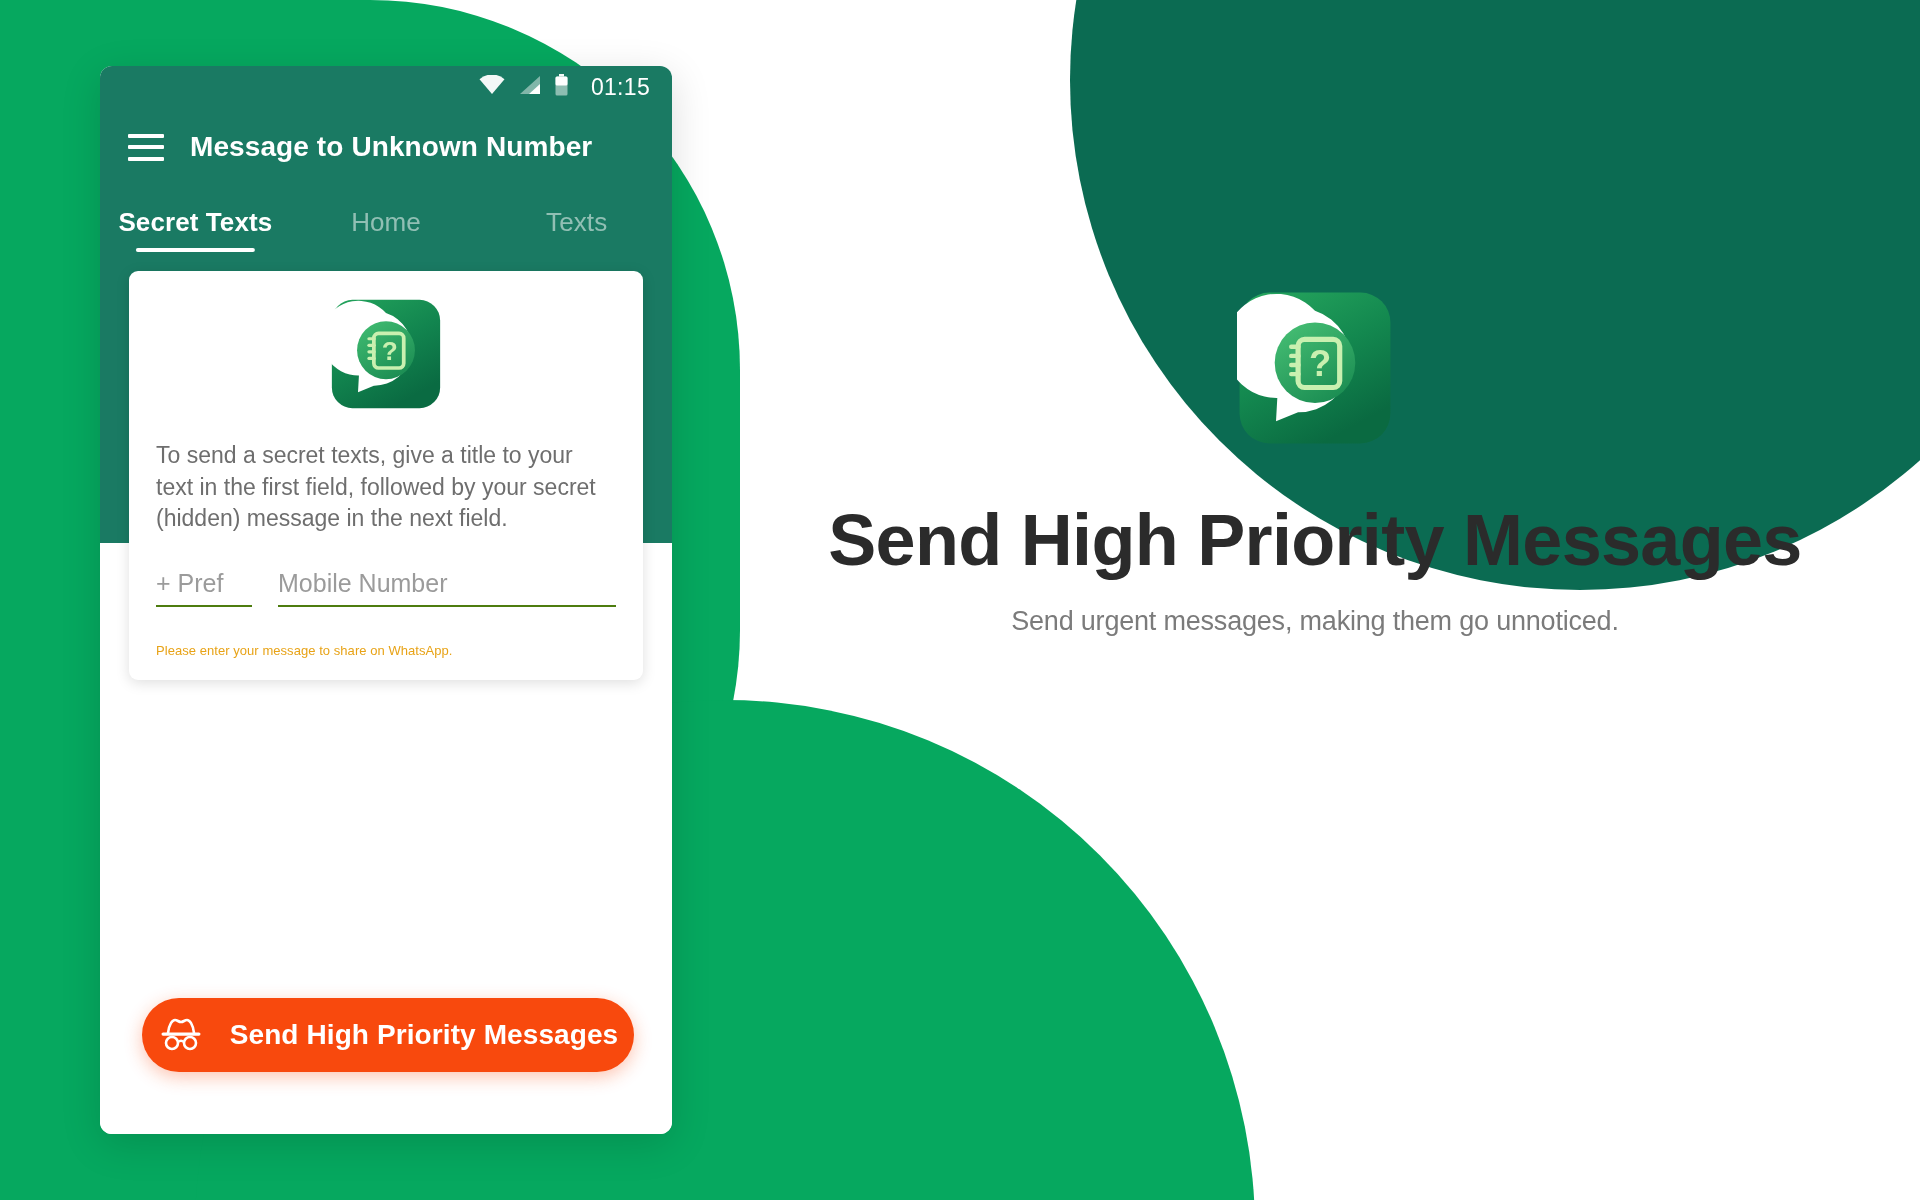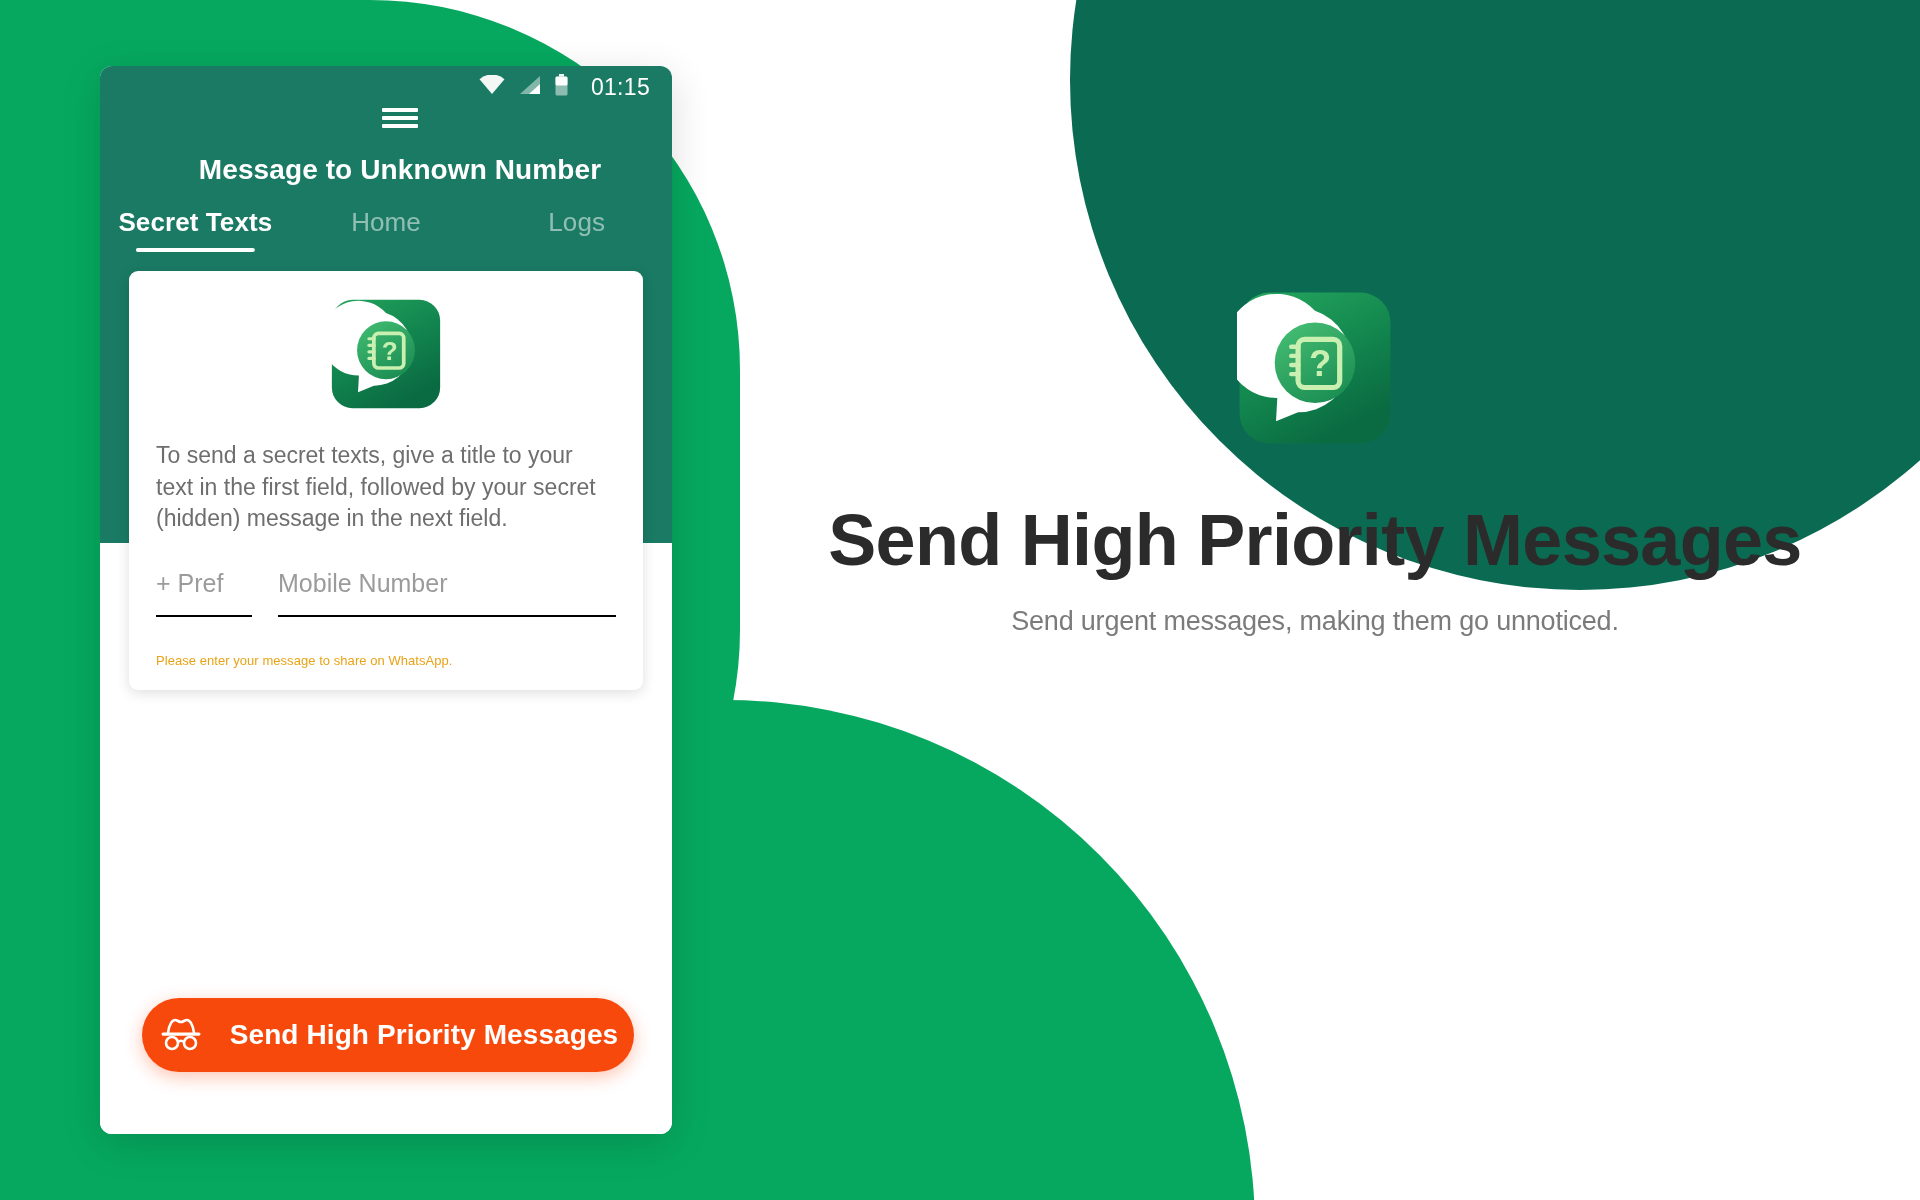--- a/index.html
+++ b/index.html
@@ -92,21 +92,20 @@
     background: #1a7a63;
     flex: none;
     padding: 0;
   }
   #appbar-top {
     height: 78px;
     display: flex;
     align-items: center;
     padding-left: 28px;
     gap: 26px;
-    flex-direction: column;
   }
   #hamburger {
     width: 36px;
     height: 27px;
     display: flex;
     flex-direction: column;
     justify-content: space-between;
     cursor: pointer;
   }
   #hamburger span {
@@ -196,22 +195,22 @@
     margin-bottom: 26px;
   }
 
   .field-row {
     display: flex;
     gap: 26px;
     margin-bottom: 8px;
   }
   .field {
     position: relative;
-    padding: 8px 0 16px 0;
-    border-bottom: 2px solid #000000;
+    padding: 8px 0 6px 0;
+    border-bottom: 2px solid #4d7c0f;
     margin-bottom: 28px;
   }
   .field-text {
     font-size: 25px;
     color: #9b9b9b;
     display: block;
     min-height: 30px;
   }
   #field-pref { width: 96px; flex: none; margin-bottom: 0; }
   #field-mobile { flex: 1; margin-bottom: 0; }
@@ -322,21 +321,21 @@
       <div id="tabbar">
         <div class="tab active">
           <span class="tab-label">Secret Texts</span>
           <span class="tab-indicator"></span>
         </div>
         <div class="tab">
           <span class="tab-label">Home</span>
 
         </div>
         <div class="tab">
-          <span class="tab-label">Logs</span>
+          <span class="tab-label">Texts</span>
 
         </div>
       </div>
     </div>
 
     <div id="phone-body">
       <div id="teal-backdrop"></div>
 
       <div id="form-card">
 

